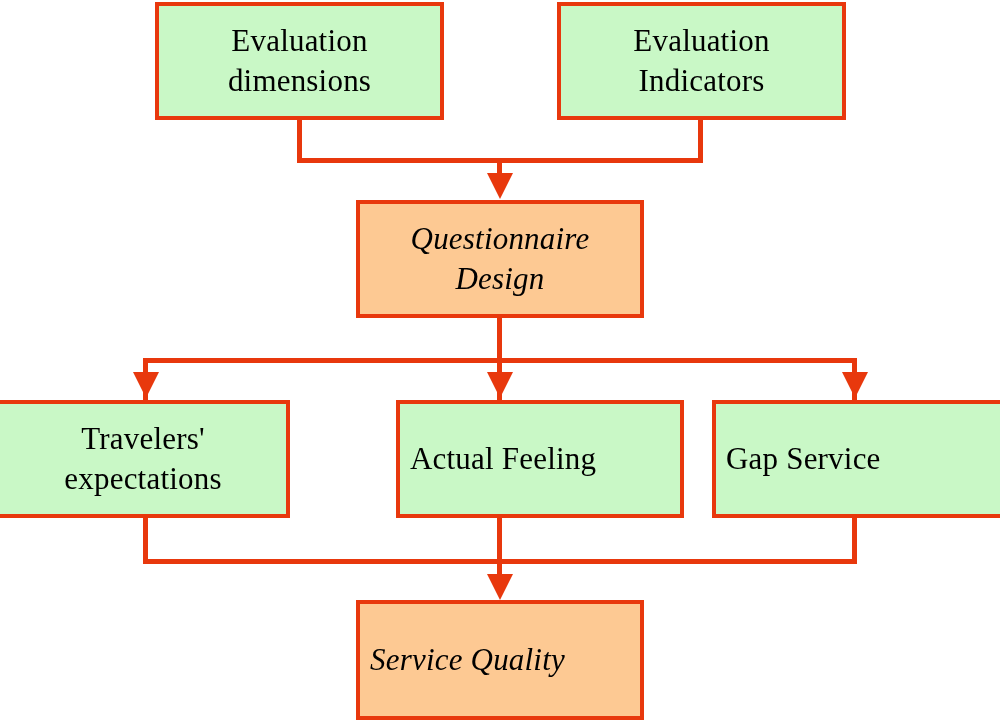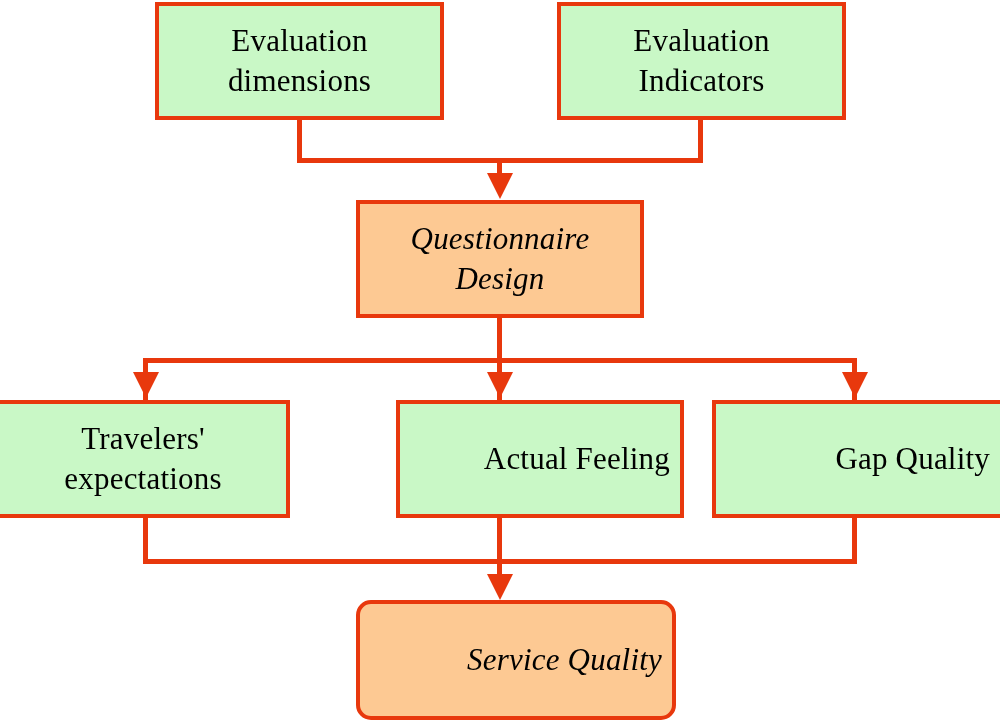--- a/index.html
+++ b/index.html
@@ -14,21 +14,21 @@
     background: #ffffff;
     overflow: hidden;
     font-family: "Liberation Serif", "DejaVu Serif", serif;
   }
   .node {
     position: absolute;
     box-sizing: border-box;
     border: 4px solid #e8380d;
     display: flex;
     align-items: center;
-    justify-content: flex-end;
+    justify-content: flex-start;
     text-align: center;
     color: #000000;
     font-size: 31px;
     line-height: 1.28;
     letter-spacing: 0.2px;
   }
   .node.green { background: #c9f8c6; }
   .node.peach { background: #fdc993; font-style: italic; }
   .node .label { padding: 0 10px; }
 
@@ -83,27 +83,27 @@
 
   <div class="node green" style="left:-4px; top:400px; width:294px; height:118px;">
     <span class="label">Travelers' expectations</span>
   </div>
 
   <div class="node green" style="left:356px; top:400px; width:288px; height:118px;margin-left:40px;">
     <span class="label">Actual Feeling</span>
   </div>
 
   <div class="node green" style="left:712px; top:400px; width:292px; height:118px;">
-    <span class="label">Gap Quality</span>
+    <span class="label">Gap Service</span>
   </div>
 
   <div class="vline" style="left:143px; top:514px; width:5px; height:50px;"></div>
   <div class="vline" style="left:852px; top:514px; width:5px; height:50px;"></div>
   <div class="hline" style="left:143px; top:559px; width:714px; height:5px;"></div>
   <div class="vline" style="left:497px; top:514px; width:5px; height:50px;"></div>
   <div class="vline" style="left:497px; top:559px; width:5px; height:34px;"></div>
   <div class="arrow" style="left:487px; top:574px;"></div>
 
-  <div class="node peach" style="left:356px; top:600px; width:320px; height:120px;border-radius:15px;">
+  <div class="node peach" style="left:356px; top:600px; width:288px; height:120px;">
     <span class="label">Service Quality</span>
   </div>
 
 </div>
 
 </body></html>

